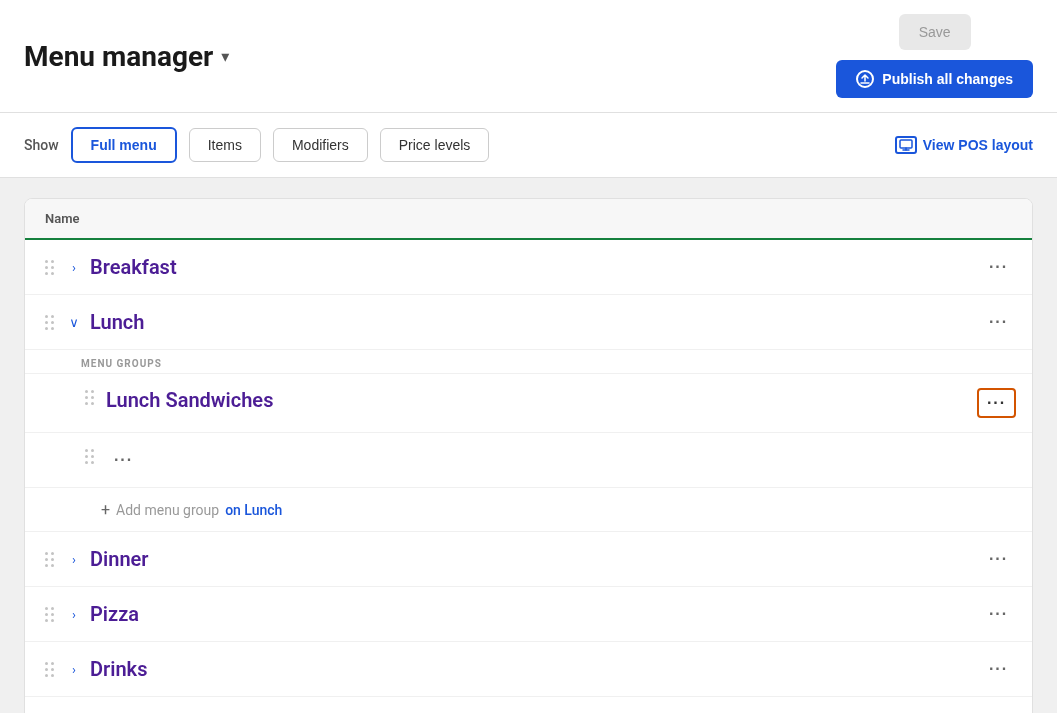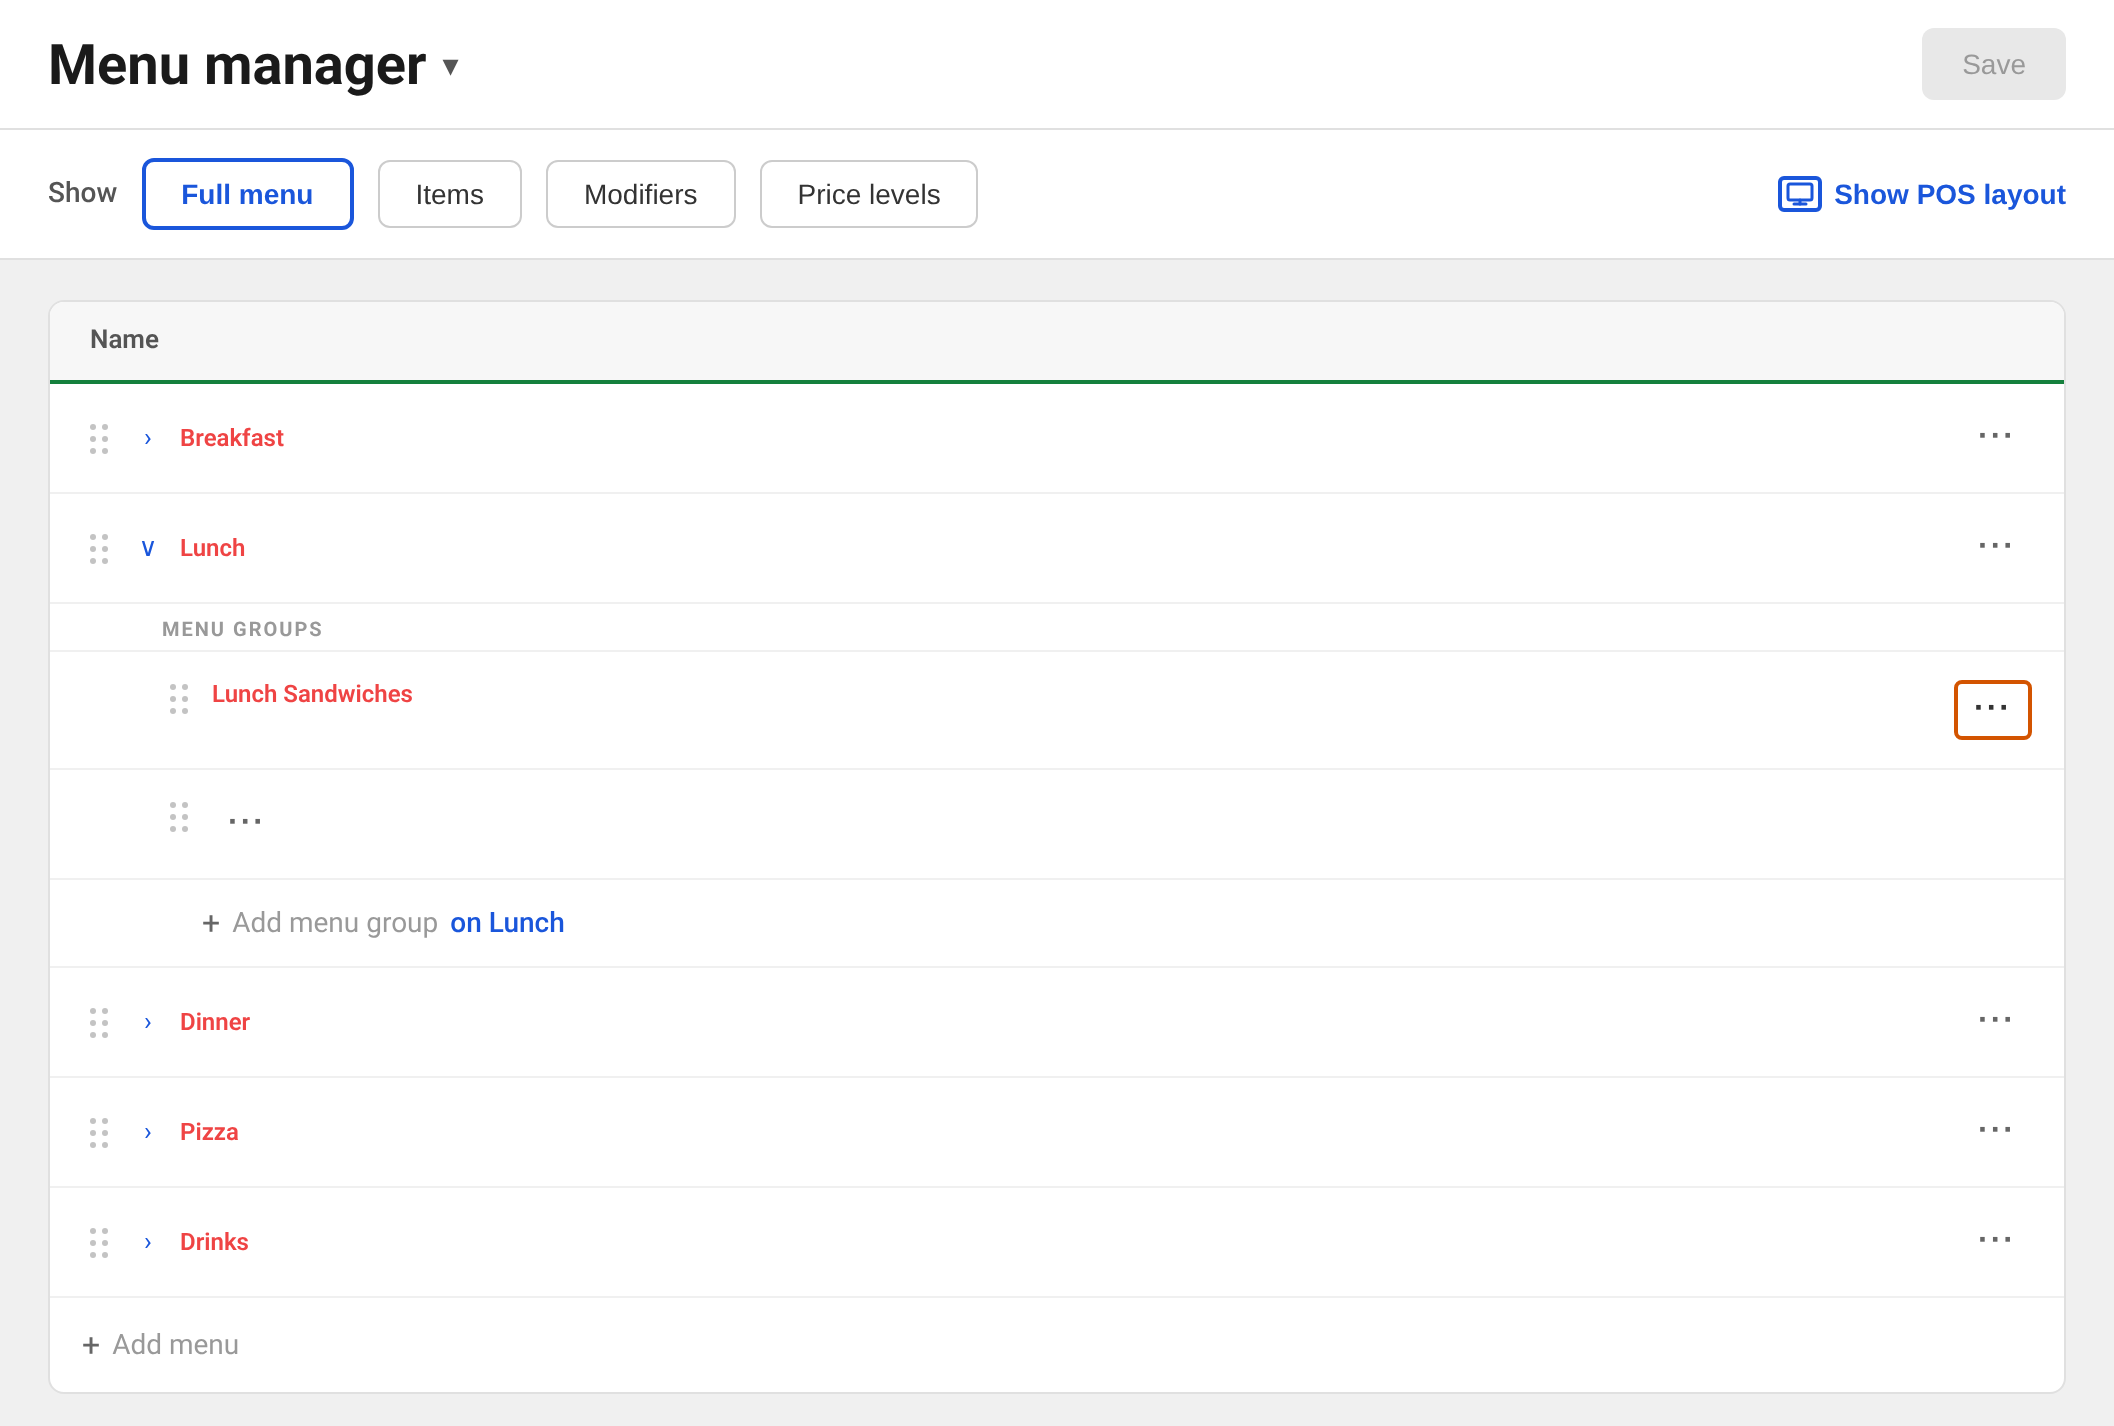--- a/index.html
+++ b/index.html
@@ -189,23 +189,23 @@
 
     .chevron {
       color: #1a56db;
       font-size: 13px;
       cursor: pointer;
       width: 16px;
       text-align: center;
     }
 
     .menu-name {
-      color: #ef4444;
+      color: #4c1d95;
       font-weight: 600;
-      font-size: 12px;
+      font-size: 20px;
       flex: 1;
     }
 
     .more-btn {
       color: #666;
       cursor: pointer;
       font-size: 16px;
       padding: 4px 8px;
       border-radius: 4px;
       border: none;
@@ -267,38 +267,47 @@
 </head>
 <body>
 
 <div class="header">
   <div class="title-area">
     <h1 class="page-title">Menu manager</h1>
     <span class="dropdown-arrow">▾</span>
   </div>
   <div class="header-buttons">
     <button class="btn-save">Save</button>
+    <button class="btn-publish">
+      <span class="upload-icon">
+        <svg width="12" height="12" viewBox="0 0 12 12" fill="none">
+          <path d="M6 8V2M6 2L3 5M6 2l3 3" stroke="white" stroke-width="1.5" stroke-linecap="round" stroke-linejoin="round"></path>
+          <path d="M2 10h8" stroke="white" stroke-width="1.5" stroke-linecap="round"></path>
+        </svg>
+      </span>
+      <span>Publish all changes</span>
+    </button>
   </div>
 </div>
 
 <div class="toolbar">
   <span class="show-label">Show</span>
   <button class="tab-btn active">Full menu</button>
   <button class="tab-btn">Items</button>
   <button class="tab-btn">Modifiers</button>
   <button class="tab-btn">Price levels</button>
   <button class="view-pos-btn">
     <span class="pos-icon">
       <svg width="14" height="12" viewBox="0 0 14 12" fill="none">
         <rect x="1" y="1" width="12" height="8" rx="1" stroke="#1a56db" stroke-width="1.5"></rect>
         <path d="M4 11h6" stroke="#1a56db" stroke-width="1.5" stroke-linecap="round"></path>
         <path d="M7 9v2" stroke="#1a56db" stroke-width="1.5" stroke-linecap="round"></path>
       </svg>
     </span>
-    <span>Show POS layout</span>
+    <span>View POS layout</span>
   </button>
 </div>
 
 <div class="main-content">
   <div class="menu-table">
 
     <div class="table-header">
       <span>Name</span>
     </div>
 

